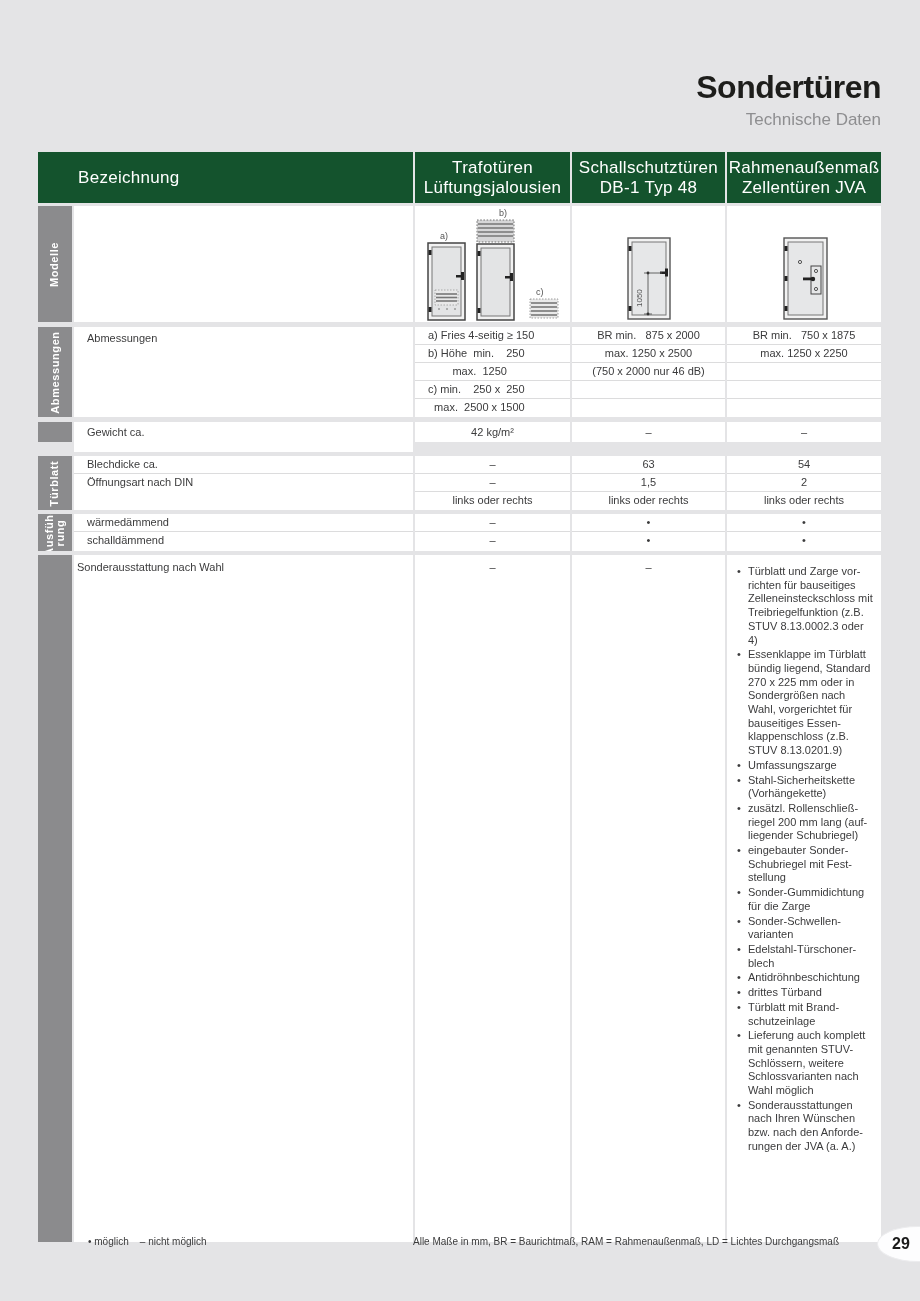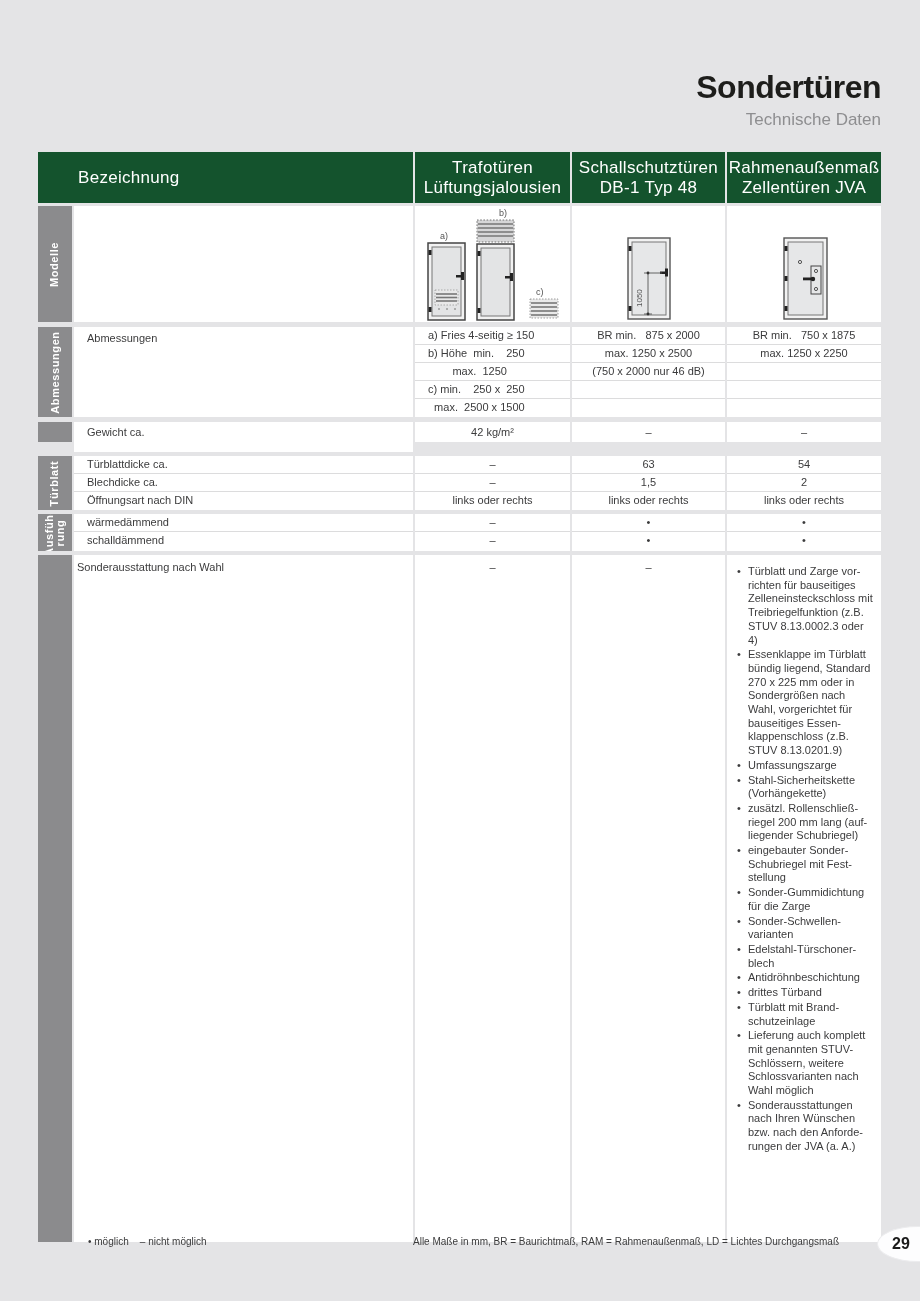--- a/index.html
+++ b/index.html
@@ -187,21 +187,20 @@
       <div class="cell ctr" style="height:20px;line-height:20px">42 kg/m²</div>
       <div class="cell ctr" style="height:20px;line-height:20px">–</div>
       <div class="cell ctr" style="height:20px;line-height:20px">–</div>
     </div>
 
     <div class="grid section">
       <div class="sidecell" style="height:54px">
         <div class="vlabel">Türblatt</div>
       </div>
       <div class="cell" style="height:54px">
-        <div class="line sep lbl">Türblattdicke ca.</div>
         <div class="line sep lbl">Blechdicke ca.</div>
         <div class="line lbl">Öffnungsart nach DIN</div>
       </div>
       <div class="cell" style="height:54px">
         <div class="line sep ctr">–</div>
         <div class="line sep ctr">–</div>
         <div class="line ctr">links oder rechts</div>
       </div>
       <div class="cell" style="height:54px">
         <div class="line sep ctr">63</div>

